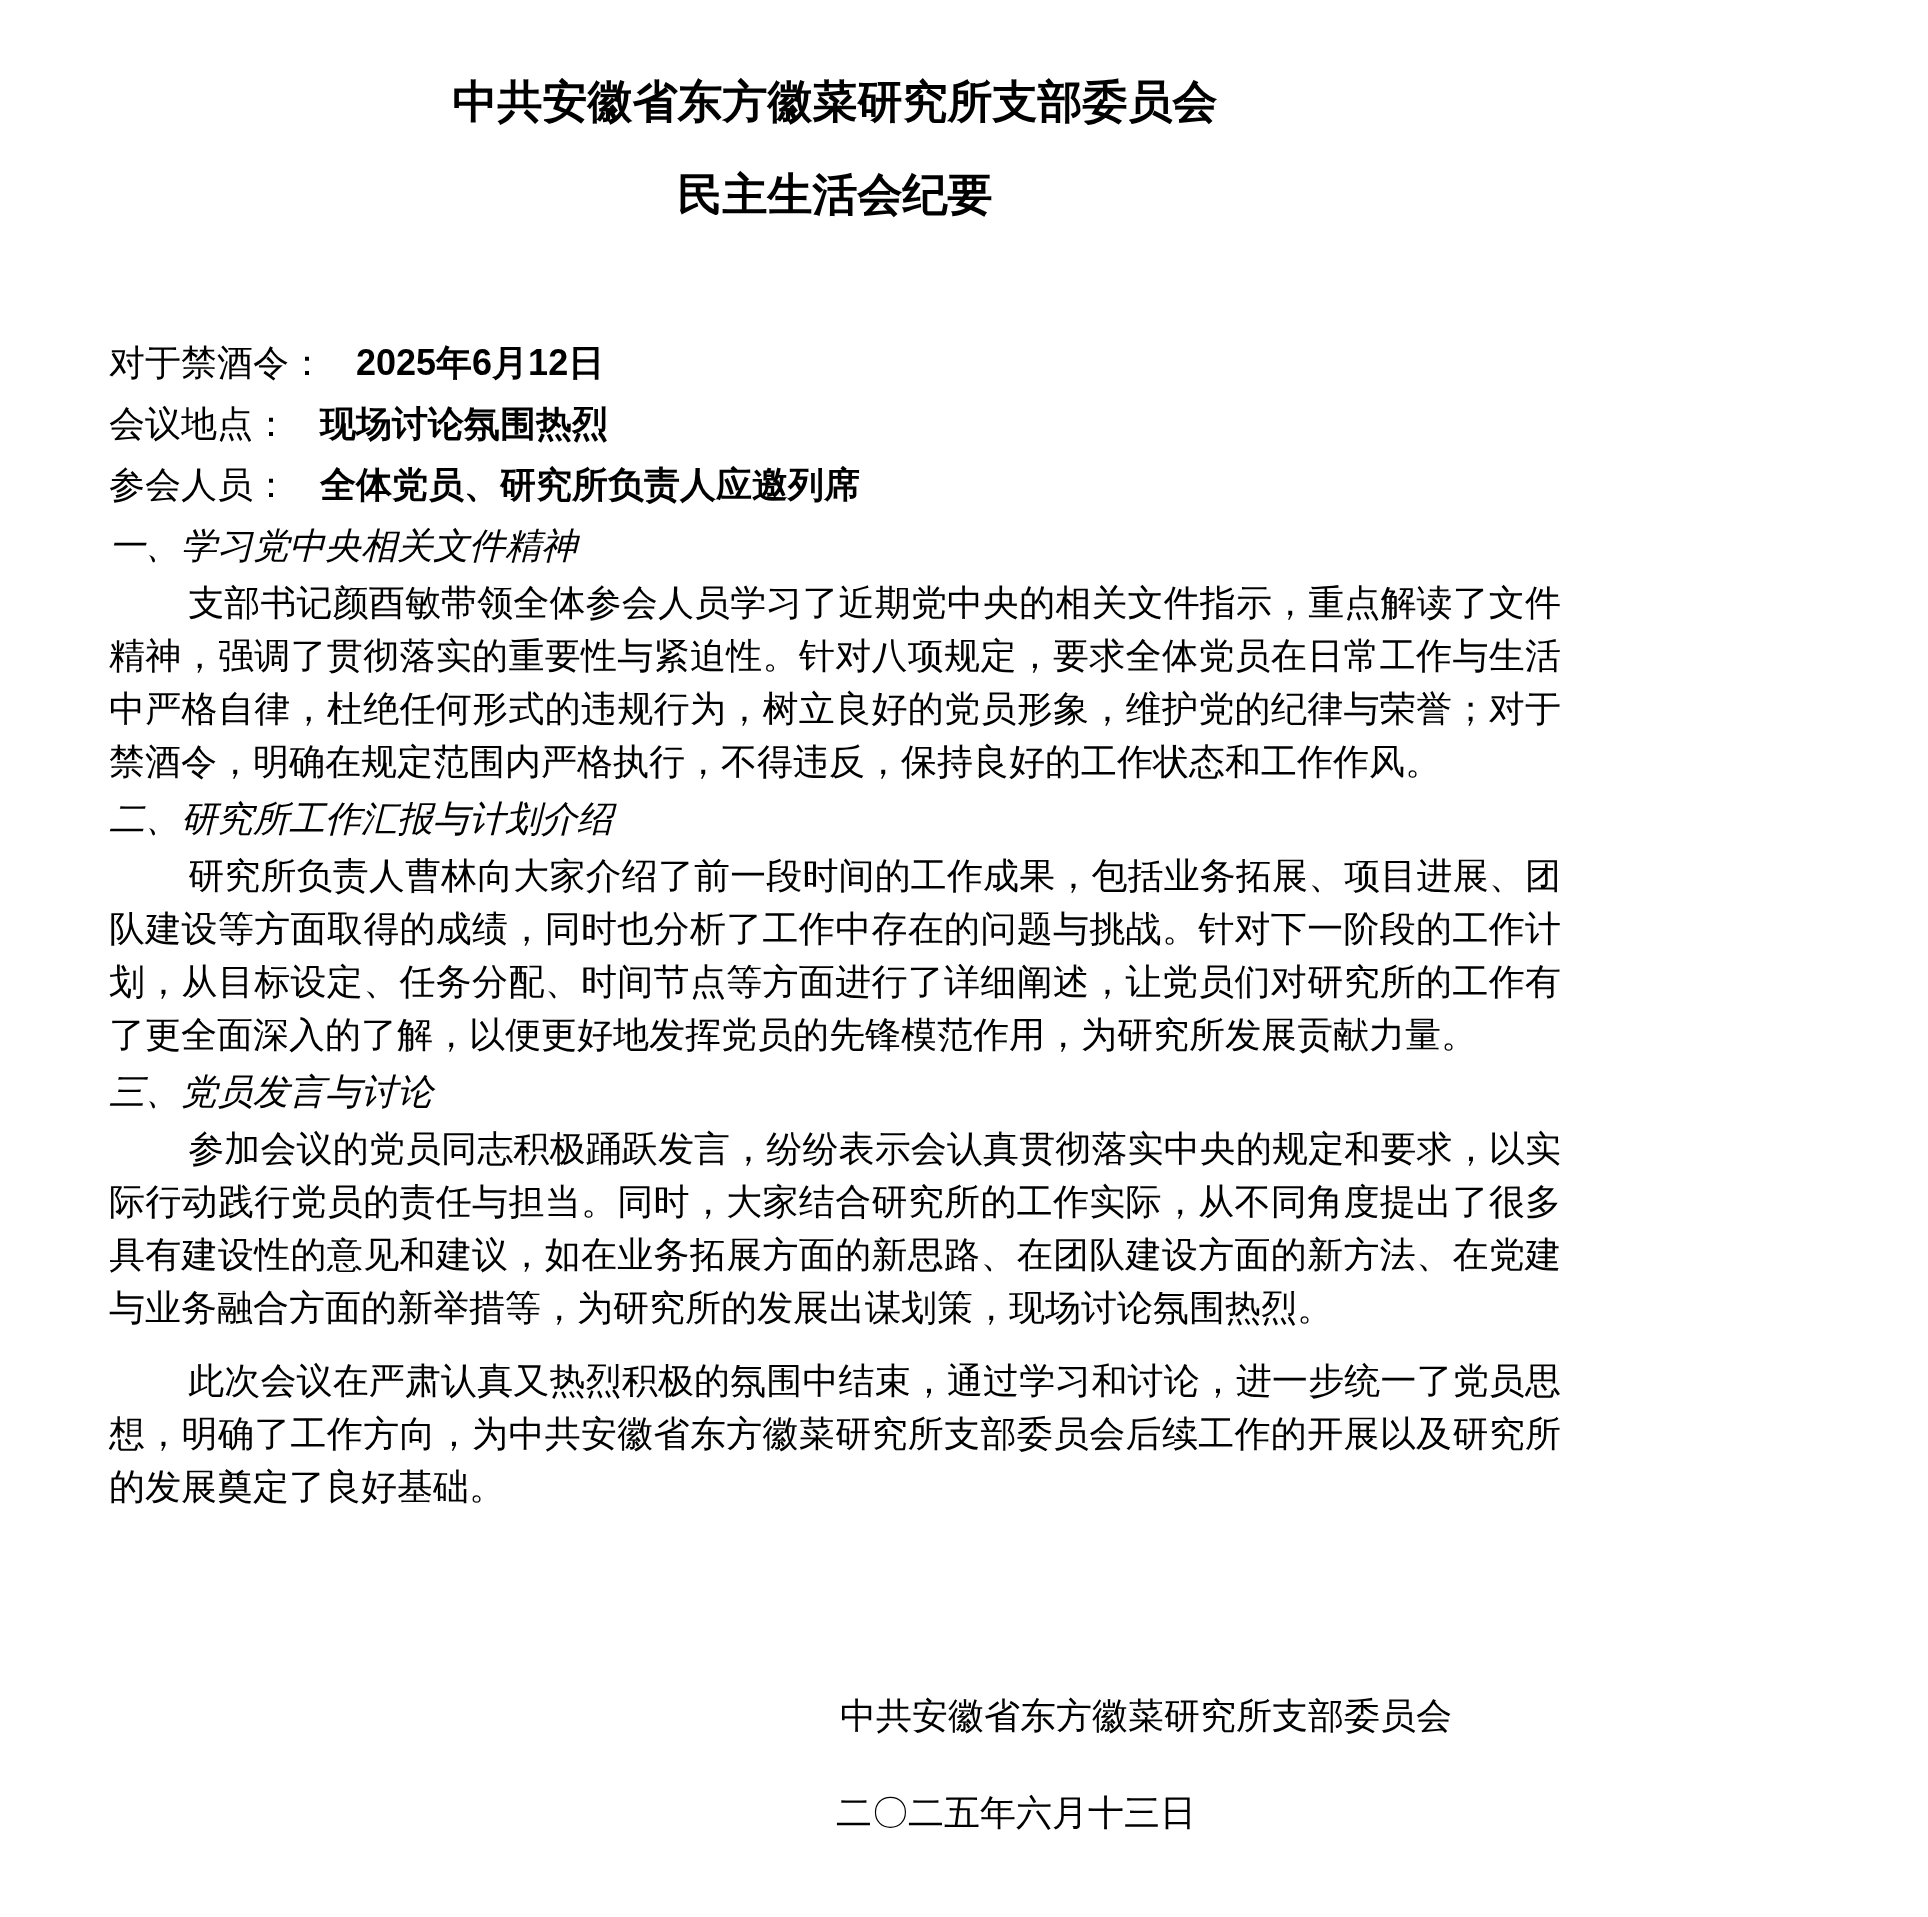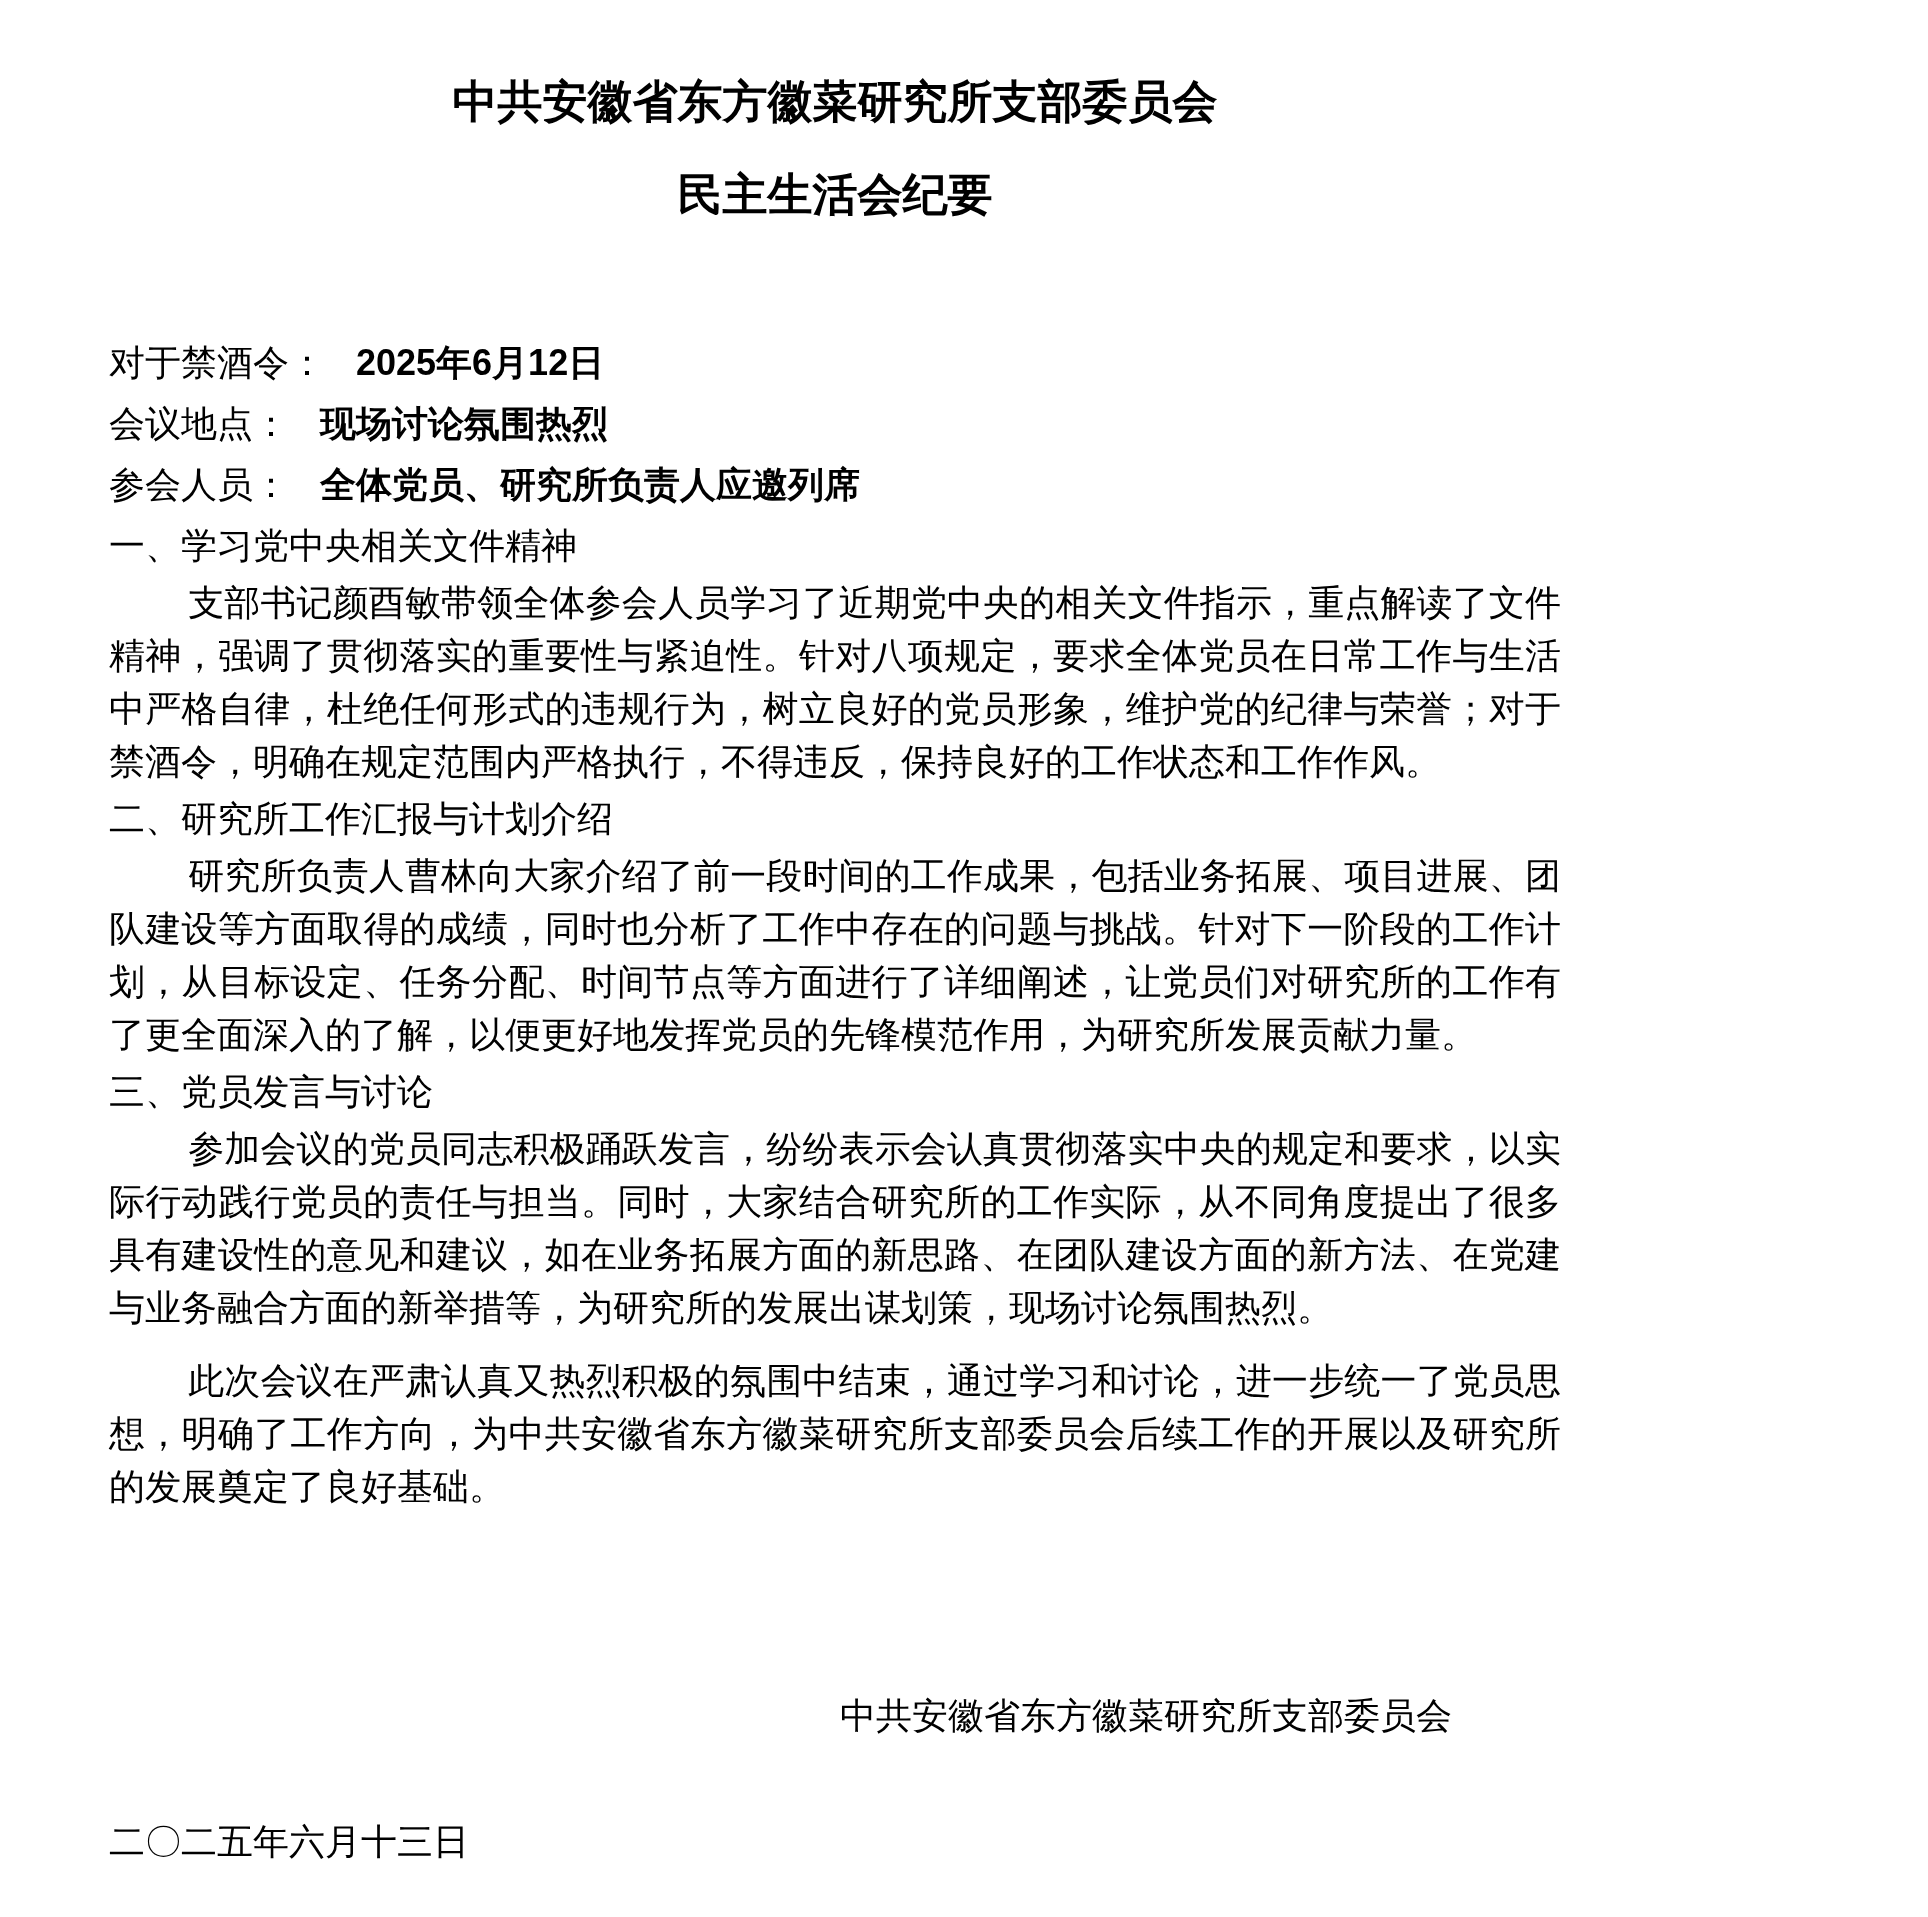--- a/index.html
+++ b/index.html
@@ -42,38 +42,40 @@
   }
   .meta-value {
     margin-left: 31px;
     font-weight: bold;
   }
   .section-heading {
     font-size: 36px;
     font-weight: normal;
     line-height: 61px;
     margin: 0;
+    font-style: italic;
   }
   .body-para {
     margin: 0;
     line-height: 53px;
     text-align: justify;
     text-indent: 2.2em;
   }
   .body-para + .body-para {
     margin-top: 20px;
   }
   .signature-line {
     margin-top: 174px;
     text-align: right;
     padding-right: 109px;
     line-height: 57px;
   }
   .date-line {
-    margin-top: 69px;
+    margin-top: 40px;
+    text-align: right;
     padding-right: 365px;
     line-height: 57px;
   }
 </style>
 </head>
 <body>
 
 <div class="page">
 
   <div class="doc-title">中共安徽省东方徽菜研究所支部委员会</div>

